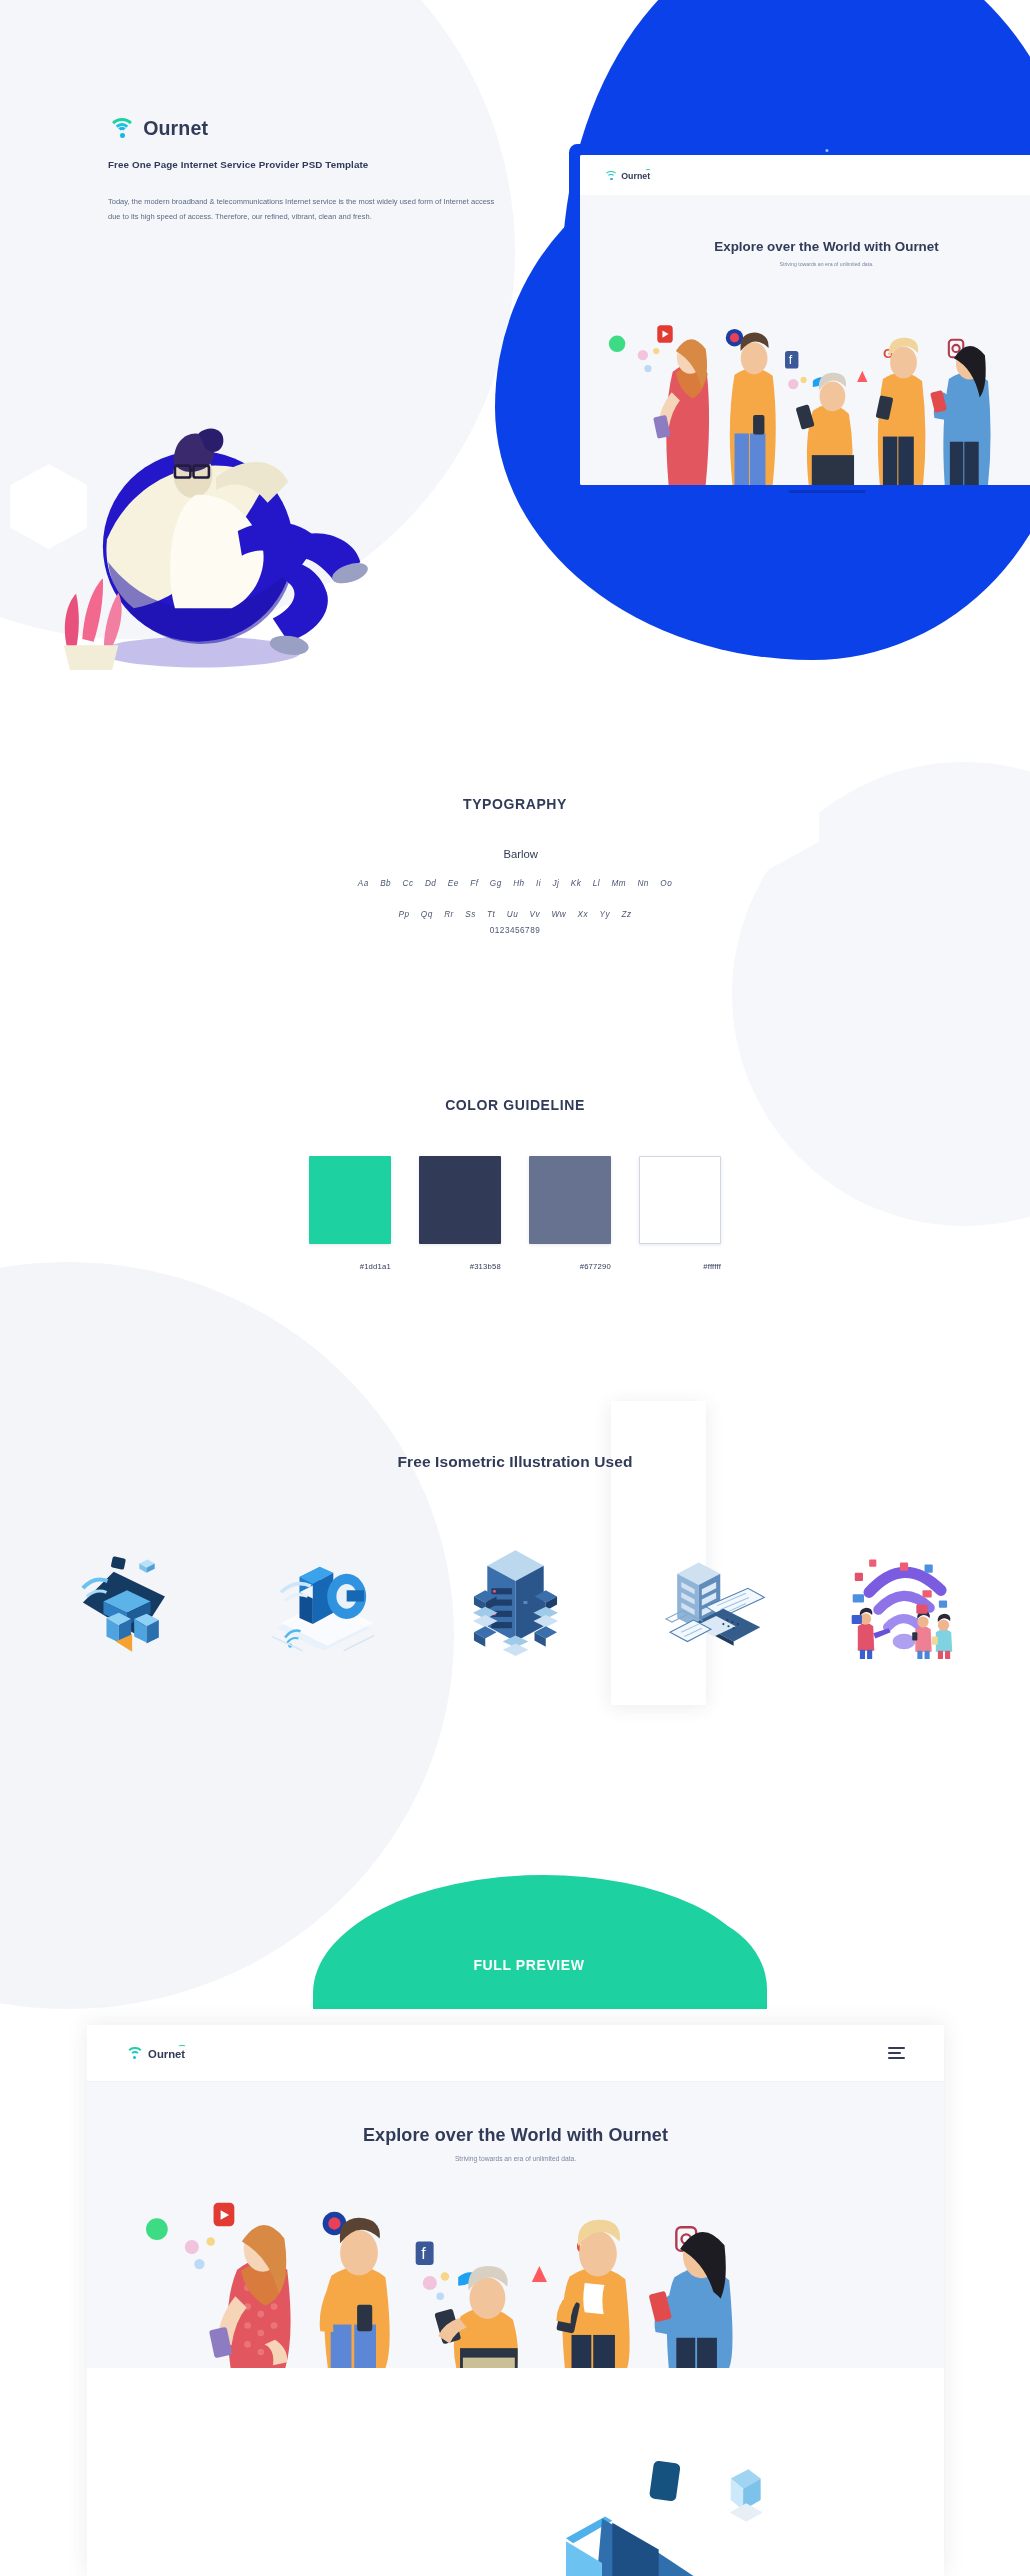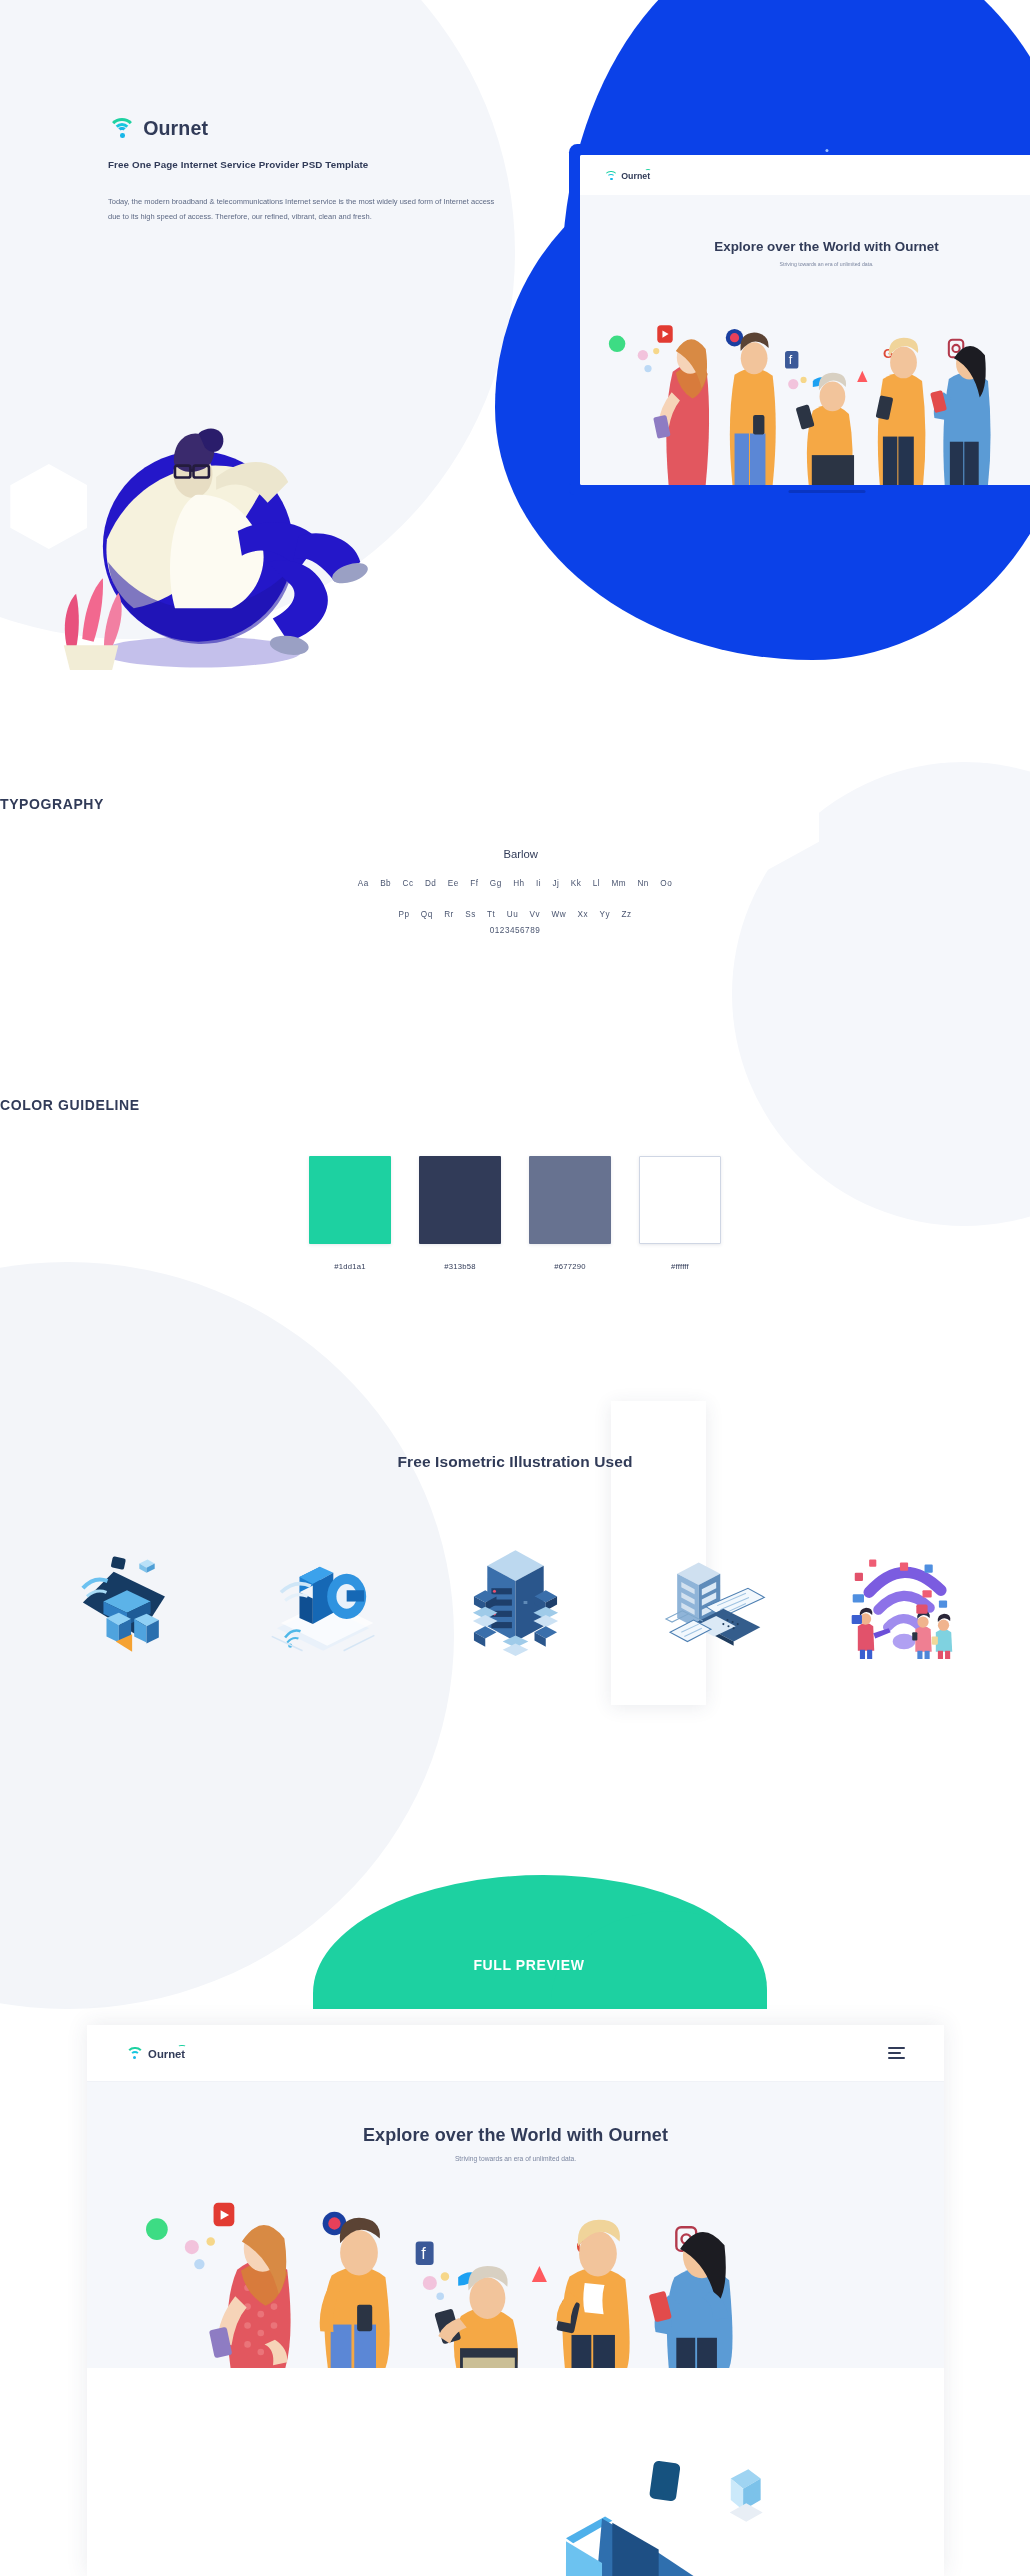--- a/index.html
+++ b/index.html
@@ -73,36 +73,36 @@
                     border-right-color:transparent; border-radius:50%; }
 
   .mini-hero { background:#f5f7fb; height:290px; position:relative; padding-top:44px; }
   .mini-title { text-align:center; font-size:13.4px; font-weight:bold; color:#313b58; }
   .mini-sub { text-align:center; font-size:5.2px; color:#7b86a0; margin-top:7.2px; }
 
   
   .people { position:absolute; left:0; right:0; bottom:0; height:170px; }
 
   
-  .section-title { text-align:left; font-size:14px; font-weight:bold; letter-spacing:0.6px; color:#313b58; }
+  .section-title { text-align:center; font-size:14px; font-weight:bold; letter-spacing:0.6px; color:#313b58; }
   .typo-wrap { position:absolute; left:0; right:0; top:796px; z-index:6; }
   .typo-font { margin-top:36px; text-align:center; }
   .font-name { font-size:11.3px; color:#313b58; display:block; width:567px; margin:0 auto; text-align:center; padding-left:11.3px; }
   .alpha { font-size:8.2px; color:#4a5570; letter-spacing:0.5px; margin-top:15.5px; line-height:2.0; }
-  .alpha span { display:inline-block; margin:0 5.7px; }
+  .alpha span { display:inline-block; margin:0 5.7px;font-style:italic; }
   .alpha.row2 span { margin:0 5.7px;text-align:center; }
   .digits { font-size:8.2px; color:#4a5570; margin-top:2.1px; letter-spacing:0.5px; }
 
   
   .color-wrap { position:absolute; left:0; right:0; top:1097px; z-index:6; }
   .swatches { display:flex; justify-content:center; gap:28px; margin-top:43px; }
   .sw { width:82px; }
   .sw-box { height:88px; border-radius:1px; box-shadow:0 1px 3.6px rgba(49,59,88,.12); }
   .sw-box.white { background:#fff; border:0.5px solid #cfd6e4; }
-  .sw-label { text-align:center; margin-top:17.5px; font-size:7.7px; color:#313b58; letter-spacing:0.2px; }
+  .sw-label { text-align:right; margin-top:17.5px; font-size:7.7px; color:#313b58; letter-spacing:0.2px; }
 
   
   .iso-wrap { position:absolute; left:0; right:0; top:1453px; z-index:6; }
   .iso-title { text-align:center; font-size:15.5px; font-weight:bold; color:#313b58; letter-spacing:0.1px; }
   .iso-card { position:absolute; left:611px; top:-52px; width:95px; height:304px;
               background:#fff; box-shadow:0 3.1px 17.5px rgba(49,59,88,.10); z-index:-1; }
   .iso-row { display:flex; justify-content:space-between; align-items:center;
              padding:0 62px; margin-top:70px; }
   .iso-item { width:129px; height:118px; position:relative; }
 

